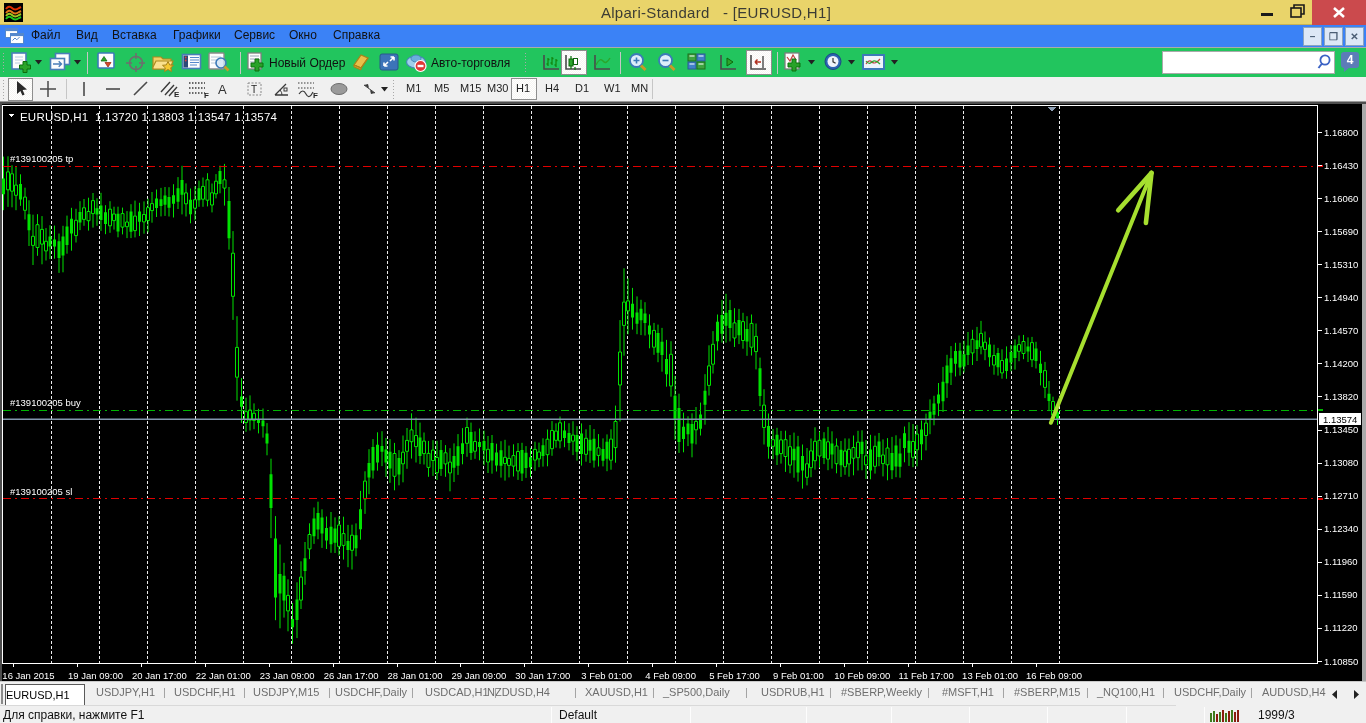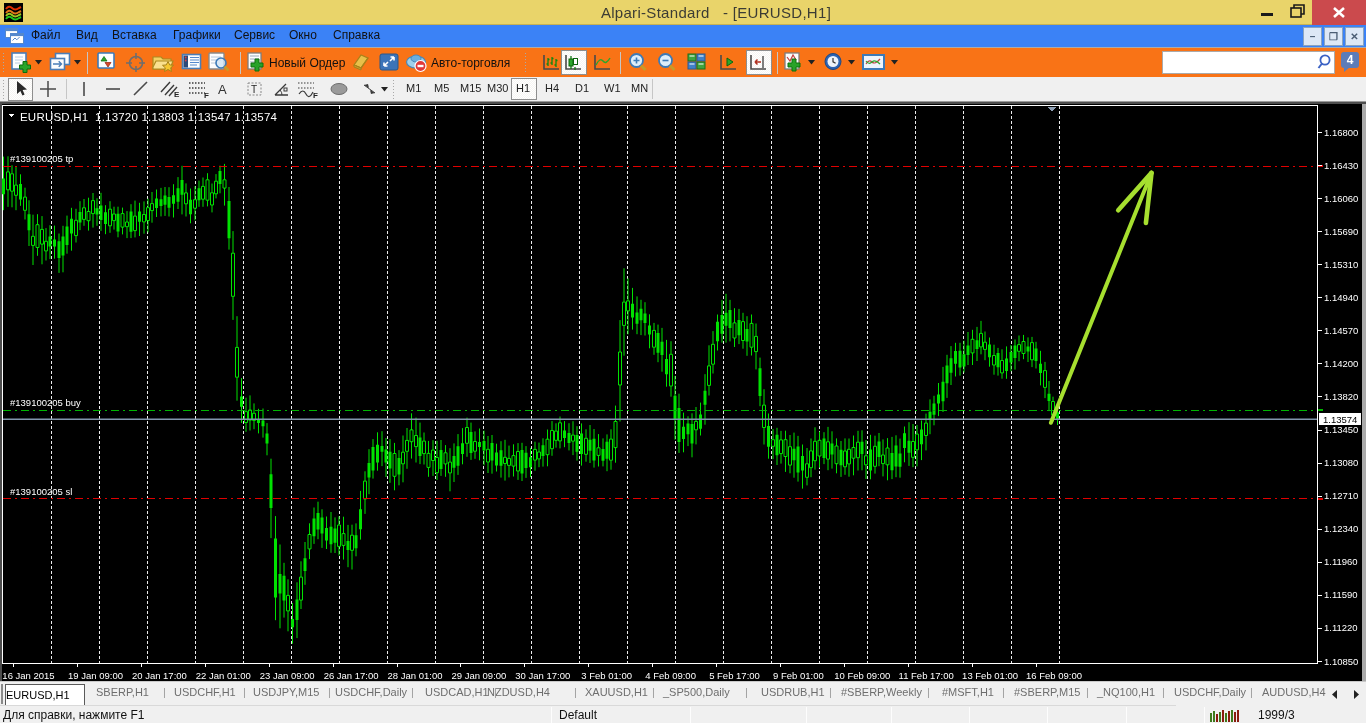--- a/index.html
+++ b/index.html
@@ -9,21 +9,21 @@
 
 #title{left:0;top:0;width:1366px;height:25px;background:#e9d46a;border-bottom:1px solid #c7b254}
 #ttext{left:516px;top:4px;width:400px;text-align:center;font-size:15px;color:#3c3c34;letter-spacing:.3px}
 #closeb{left:1312px;top:0;width:54px;height:25px;background:#cb4a4d}
 
 #menu{left:0;top:25px;width:1366px;height:23px;background:#3b82f6;border-bottom:1px solid #ababab}
 .mi{position:absolute;top:3px;font-size:12px;color:#111}
 .mdib{position:absolute;top:2px;width:19px;height:19px;background:#dde8f6;border:1px solid #8aa4c0;
 color:#4a5d74;font-size:10px;text-align:center;line-height:17px;font-weight:bold}
 
-#tb1{left:0;top:48px;width:1366px;height:29px;background:#f97316}
+#tb1{left:0;top:48px;width:1366px;height:29px;background:#22c55e}
 #tb2{left:0;top:77px;width:1366px;height:25px;background:#f0f0f0;border-bottom:1px solid #9a9a9a}
 .grip{position:absolute;width:4px;background-image:radial-gradient(circle,#a9a9a9 34%,rgba(0,0,0,0) 40%);background-size:3px 3px}
 .tsep{position:absolute;width:1px;background:#c6c6c6}
 .tbtxt{position:absolute;font-size:12px;color:#111}
 .per{position:absolute;font-size:11px;color:#222;top:5px}
 .pressed{position:absolute;border:1px solid #8e8e8e;background-color:#f6f5f2;background-image:linear-gradient(45deg,#fff 25%,transparent 25%,transparent 75%,#fff 75%),linear-gradient(45deg,#fff 25%,transparent 25%,transparent 75%,#fff 75%);background-size:2px 2px;background-position:0 0,1px 1px}
 
 #chart{left:0;top:102px;width:1366px;height:579px;background:#000;border-top:2px solid #4d4d4d}
 
 #tabs{left:0;top:681px;width:1366px;height:24px;background:#f0f0f0;border-top:1px solid #c9c9c9}
@@ -391,21 +391,21 @@
         <path d="M908.2 560v3" stroke="#fff" stroke-width="1"></path>
         <text x="990.1" y="575" class="ax" text-anchor="middle">13 Feb 01:00</text>
         <path d="M972.1 560v3" stroke="#fff" stroke-width="1"></path>
         <text x="1054" y="575" class="ax" text-anchor="middle">16 Feb 09:00</text>
         <path d="M1036 560v3" stroke="#fff" stroke-width="1"></path>
       </svg>
     </div>
     <div id="tabs" class="abs">
       <div class="abs" style="left:1px;top:2px;width:2px;height:20px;background:#8a8a8a"></div>
       <div id="atab">EURUSD,H1</div>
-      <div class="tab" style="left:96px">SBERP,H1</div>
+      <div class="tab" style="left:96px">USDJPY,H1</div>
       <div class="tab" style="left:174px">USDCHF,H1</div>
       <div class="tab" style="left:253px">USDJPY,M15</div>
       <div class="tab" style="left:335px">USDCHF,Daily</div>
       <div class="tab" style="left:425px">USDCAD,H1</div>
       <div class="tab" style="left:487px">NZDUSD,H4</div>
       <div class="tab" style="left:585px">XAUUSD,H1</div>
       <div class="tab" style="left:663px">_SP500,Daily</div>
       <div class="tab" style="left:761px">USDRUB,H1</div>
       <div class="tab" style="left:841px">#SBERP,Weekly</div>
       <div class="tab" style="left:942px">#MSFT,H1</div>

